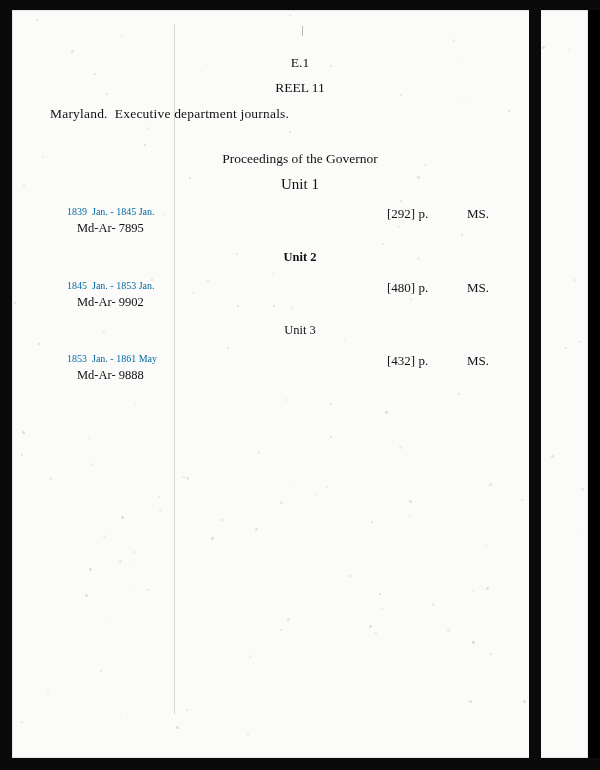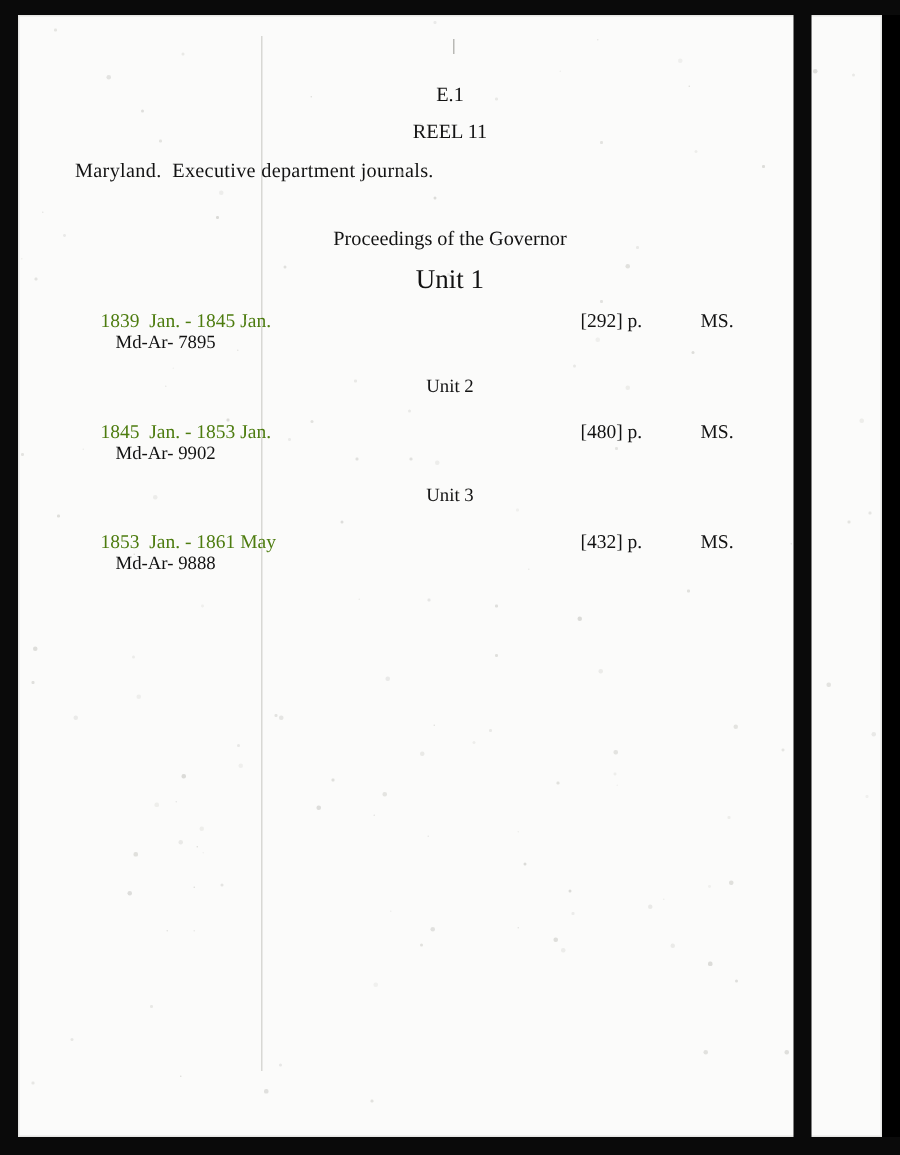--- a/index.html
+++ b/index.html
@@ -88,37 +88,37 @@
     width: 576px;
     left: 0;
     text-align: center;
     color: #121212;
     white-space: pre;
   }
   .t-e1      { top: 45px;  font-size: 13.5px; }
   .t-reel    { top: 70px;  font-size: 13.5px; }
   .t-state   { top: 112px; font-size: 13.5px; }
   .t-proc    { top: 141px; font-size: 13.5px; }
-  .t-unit1   { top: 166px; font-size: 18px; }
-  .t-unit2   { top: 240px; font-size: 12.5px; }
+  .t-unit1   { top: 166px; font-size: 15px; }
+  .t-unit2   { top: 240px; font-size: 12.5px; font-weight: bold; }
   .t-unit3   { top: 313px; font-size: 12.5px; }
 
   .t-title {
     left: 38px;
     top: 96px;
     font-size: 13.5px;
   }
 
   .entry { position: absolute; }
   .entry .dates {
     position: absolute;
     left: 0;
     top: 0;
-    font-size: 13px;
-    color: #4d7c0f;
+    font-size: 10px;
+    color: #0369a1;
     white-space: pre;
   }
   .entry .mdar {
     position: absolute;
     left: 10px;
     top: 15px;
     font-size: 12.5px;
     color: #121212;
     white-space: pre;
   }

